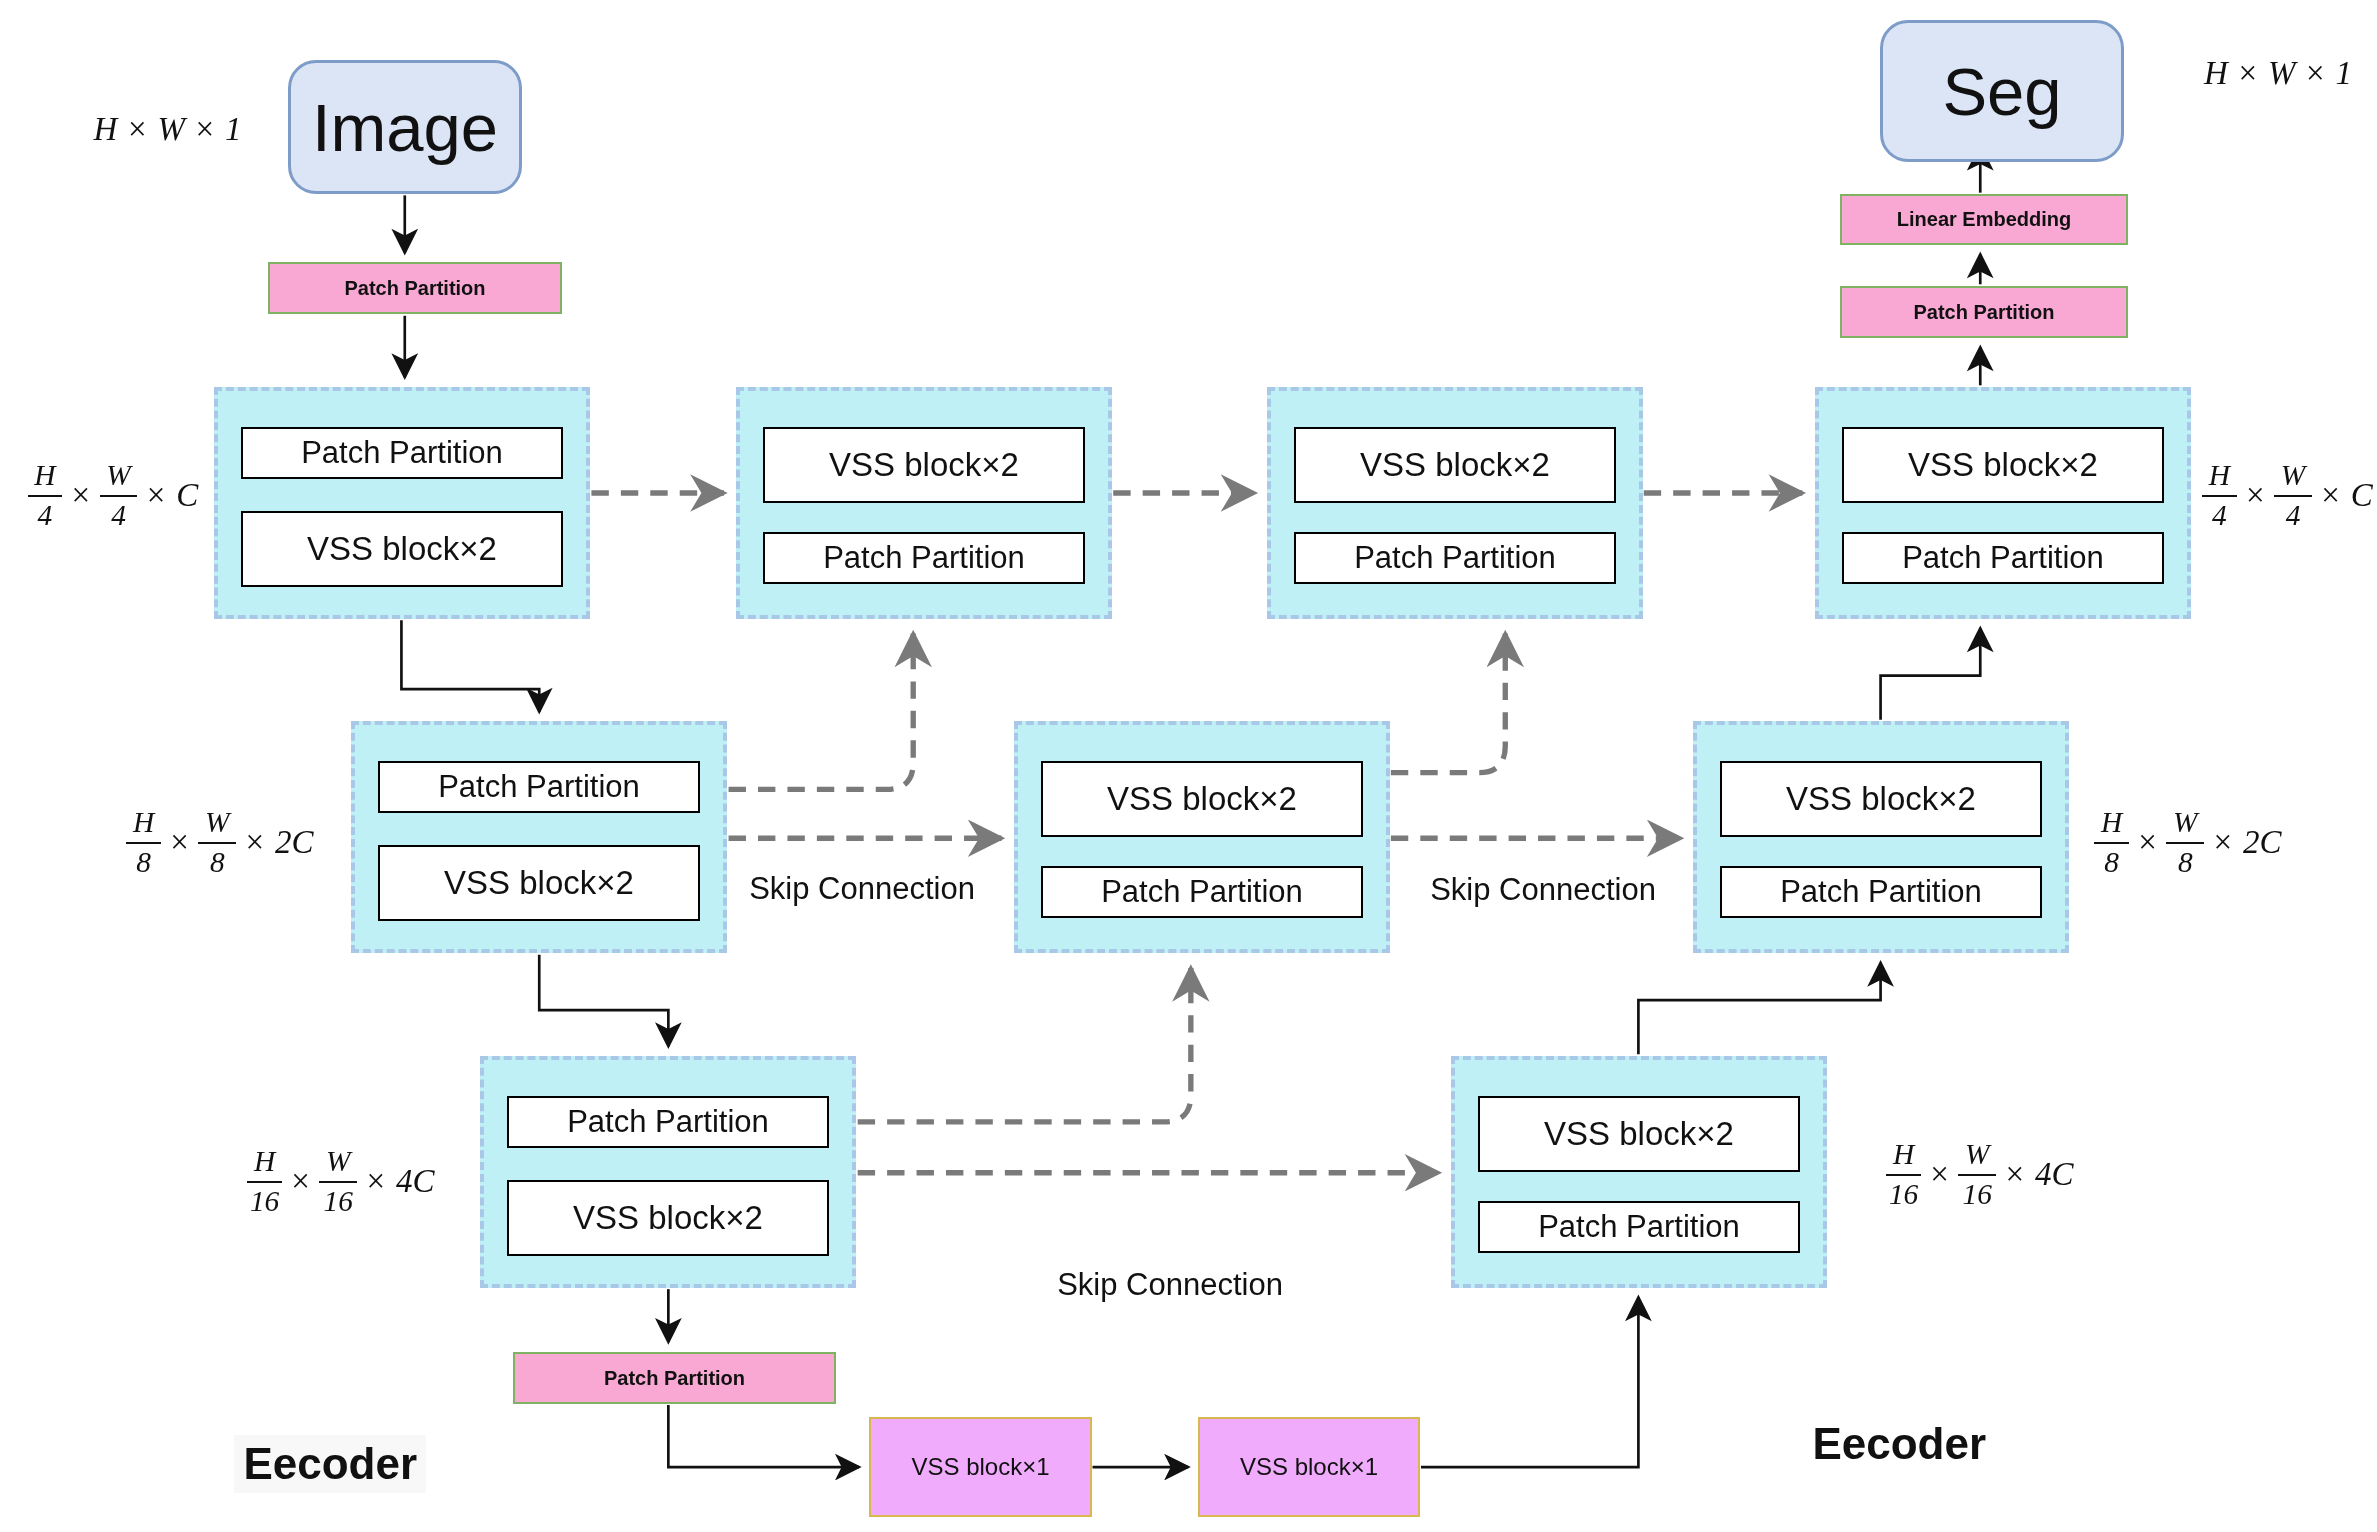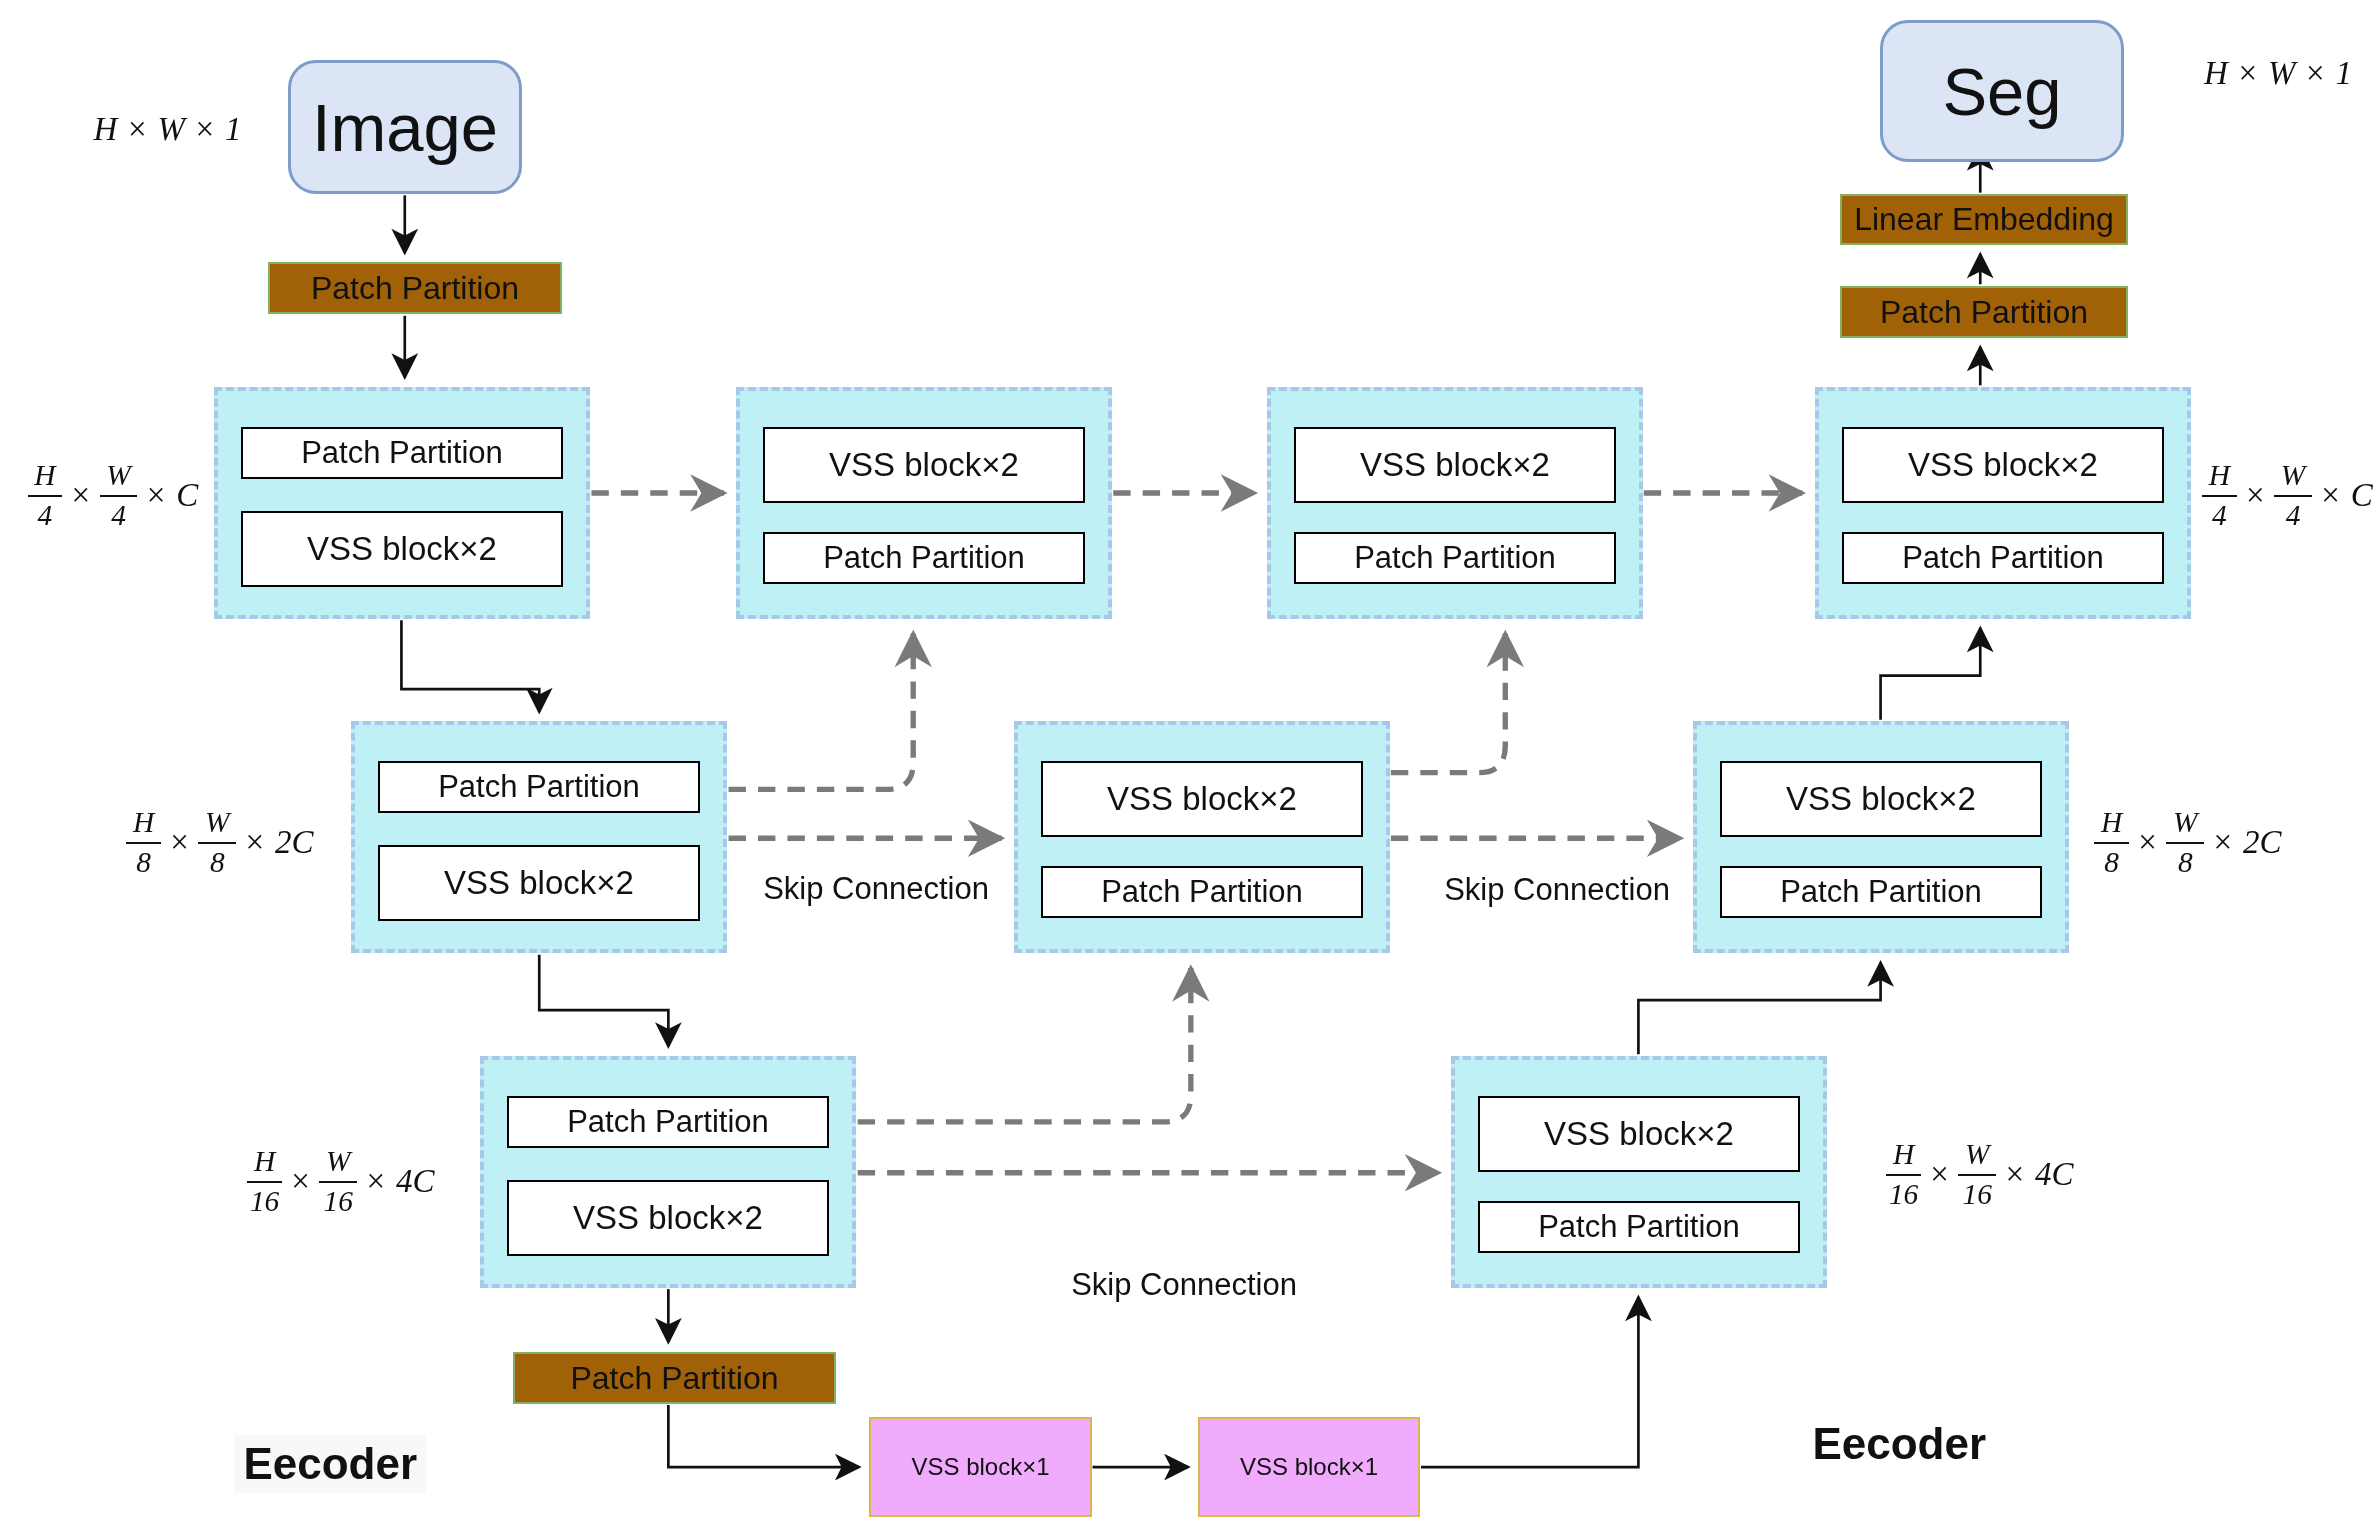--- a/index.html
+++ b/index.html
@@ -12,43 +12,43 @@
   .slot{position:absolute;left:23.4px;right:23.4px;background:#fff;border:2.7px solid #000;
         display:flex;align-items:center;justify-content:center;box-sizing:border-box;}
   .plainlbl{font-size:31px;font-weight:400;}
   .vsslbl{font-size:33px;font-weight:400;}
   .enc .slot-a{top:36px;height:52px}
   .enc .slot-b{top:120px;height:76px}
   .dec .slot-a{top:36px;height:76px}
   .dec .slot-b{top:141px;height:52px}
 
   
-  .gbox{position:absolute;background:#a16207;border:2.7px solid #7fb263;box-sizing:border-box;
-        display:flex;align-items:center;justify-content:center;font-size:32px;}
+  .gbox{position:absolute;background:#f9a8d4;border:2.7px solid #7fb263;box-sizing:border-box;
+        display:flex;align-items:center;justify-content:center;font-size:20px;font-weight:bold;}
 
   
   .ybox{position:absolute;background:#f0abfc;border:2.7px solid #d8b74e;box-sizing:border-box;
         display:flex;align-items:center;justify-content:center;font-size:24px;}
 
   
   .blue{position:absolute;background:#dbe5f6;border:3.3px solid #7e9cc8;border-radius:28px;
         box-sizing:border-box;display:flex;align-items:center;justify-content:center;font-size:67px;}
 
   
   .dim{position:absolute;display:flex;align-items:center;justify-content:center;
        font-family:"Liberation Serif",serif;font-style:italic;font-size:33px;white-space:nowrap;}
   .dim .frac{display:inline-flex;flex-direction:column;align-items:center;line-height:1;font-size:29.4px;}
   .dim .frac .num{border-bottom:2px solid #111;padding:0 6.7px 4px;}
   .dim .frac .den{padding-top:4px;}
   .dim .times{margin:0 9.4px;font-style:normal;}
   .dim .tok{margin:0 1.3px;}
 
   
   .note{position:absolute;display:flex;align-items:center;justify-content:center;
-        font-size:31px;white-space:nowrap;margin-left:14px;}
+        font-size:31px;white-space:nowrap;}
   .coder{position:absolute;display:flex;align-items:center;justify-content:center;
          font-size:44px;white-space:nowrap;background:#f8f8f8;padding:4px 9.4px;font-weight:bold;}
 
   svg.wires{position:absolute;left:0;top:0;}
   .wire-black{stroke:#111;stroke-width:4;fill:none;}
   .wire-gray{stroke:#7a7a7a;stroke-width:8;fill:none;stroke-dasharray:26 18;}
 </style>
 </head>
 <body>
 

